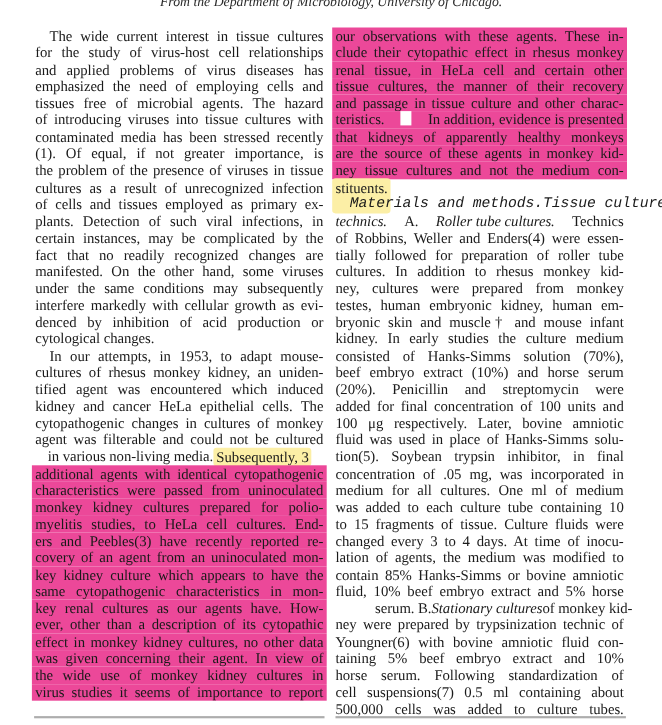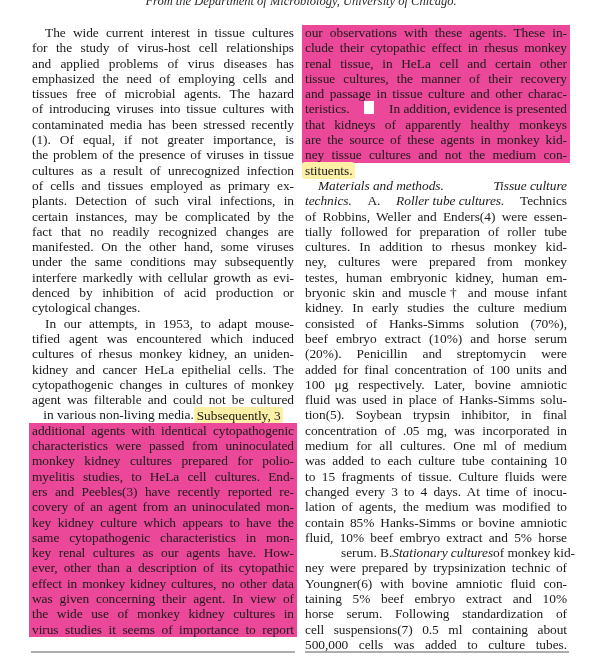--- a/index.html
+++ b/index.html
@@ -47,21 +47,21 @@
   .line.indent { padding-left: 13px; }
   .line.hl-full {
     background: #ec4899;
     margin-left: -3px;
     padding-left: 3px;
     margin-right: -3px;
     padding-right: 3px;
   }
   .hl-inline {
     background: #fcefa6;
-    padding: 1px 2px 1px 3px;
+    padding: 1px 2px 16px 3px;
     border-radius: 3px;
   }
   .gap-box {
     display: inline-block;
     width: 10px;
     height: 13px;
     background: #ffffff;
     vertical-align: -2px;
   }
   .it { font-style: italic; }
@@ -94,22 +94,22 @@
   <div class="line">of cells and tissues employed as primary ex-</div>
   <div class="line">plants.  Detection of such viral infections, in</div>
   <div class="line">certain instances, may be complicated by the</div>
   <div class="line">fact that no readily recognized changes are</div>
   <div class="line">manifested.  On the other hand, some viruses</div>
   <div class="line">under the same conditions may subsequently</div>
   <div class="line">interfere markedly with cellular growth as evi-</div>
   <div class="line">denced by inhibition of acid production or</div>
   <div class="line last">cytological changes.</div>
   <div class="line indent">In our attempts, in 1953, to adapt mouse-</div>
+  <div class="line">cultures of rhesus monkey kidney, an uniden-</div>
   <div class="line">tified agent was encountered which induced</div>
-  <div class="line">cultures of rhesus monkey kidney, an uniden-</div>
   <div class="line">kidney and cancer HeLa epithelial cells.  The</div>
   <div class="line">cytopathogenic changes in cultures of monkey</div>
   <div class="line">agent was filterable and could not be cultured</div>
   <div class="line" style="display:flex;justify-content:center;text-align-last:auto;">
     <span>in various non-living media.</span>
     <span class="hl-inline">Subsequently, 3</span>
   </div>
   <div class="line hl-full">additional agents with identical cytopathogenic</div>
   <div class="line hl-full">characteristics were passed from uninoculated</div>
   <div class="line hl-full">monkey kidney cultures prepared for polio-</div>
@@ -135,21 +135,21 @@
   <div class="line hl-full" style="display:flex;justify-content:space-between;text-align-last:auto;">
     <span>teristics.</span>
     <span class="gap-box"></span>
     <span>In addition, evidence is presented</span>
   </div>
   <div class="line hl-full">that kidneys of apparently healthy monkeys</div>
   <div class="line hl-full">are the source of these agents in monkey kid-</div>
   <div class="line hl-full">ney tissue cultures and not the medium con-</div>
   <div class="line last"><span class="hl-inline" style="margin-left:-3px;">stituents.</span></div>
 
-  <div class="line indent" style="display:flex;justify-content:space-between;text-align-last:auto;">
+  <div class="line indent" style="display:flex;justify-content:space-between;text-align-last:auto;font-family:Liberation Mono, monospace;">
     <span class="it">Materials and methods.</span>
     <span class="it">Tissue culture</span>
   </div>
   <div class="line" style="display:flex;justify-content:space-between;text-align-last:auto;">
     <span class="it">technics.</span>
     <span>A.</span>
     <span class="it">Roller tube cultures.</span>
     <span>Technics</span>
   </div>
   <div class="line">of Robbins, Weller and Enders(4) were essen-</div>

